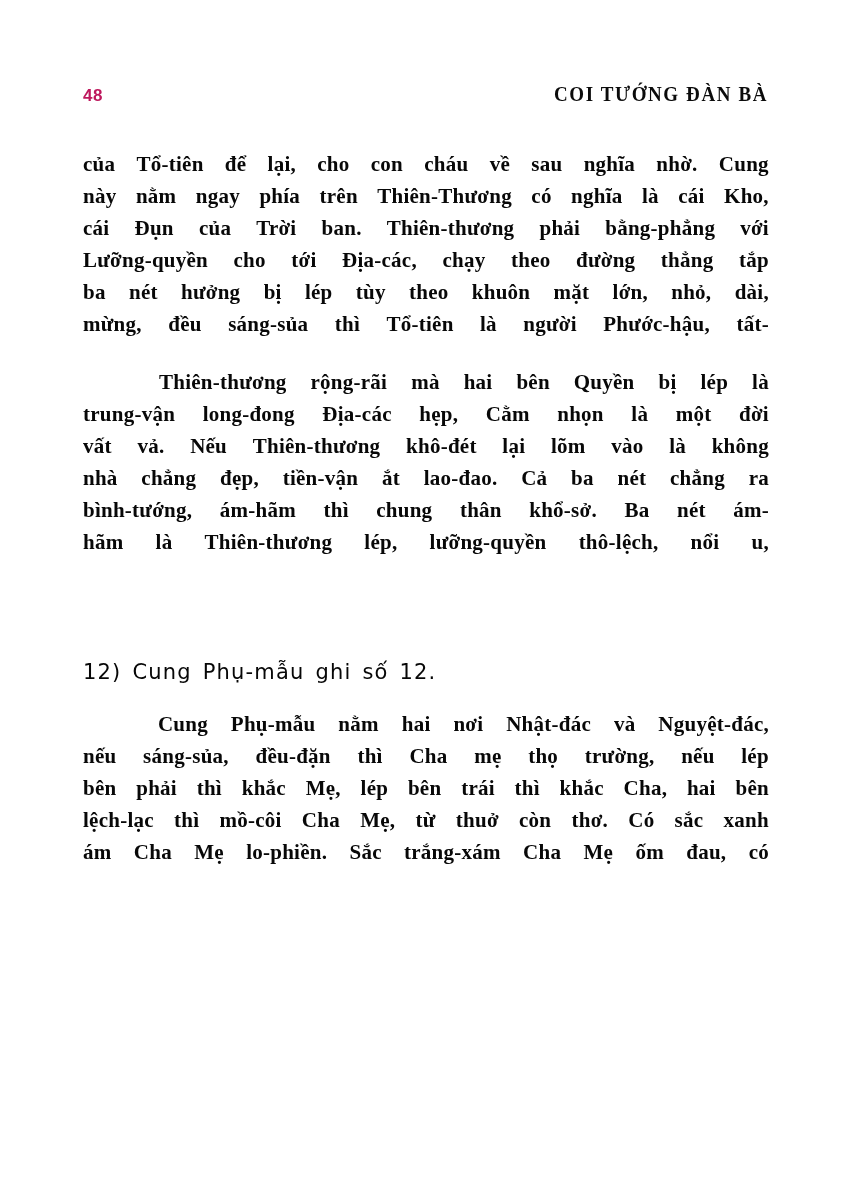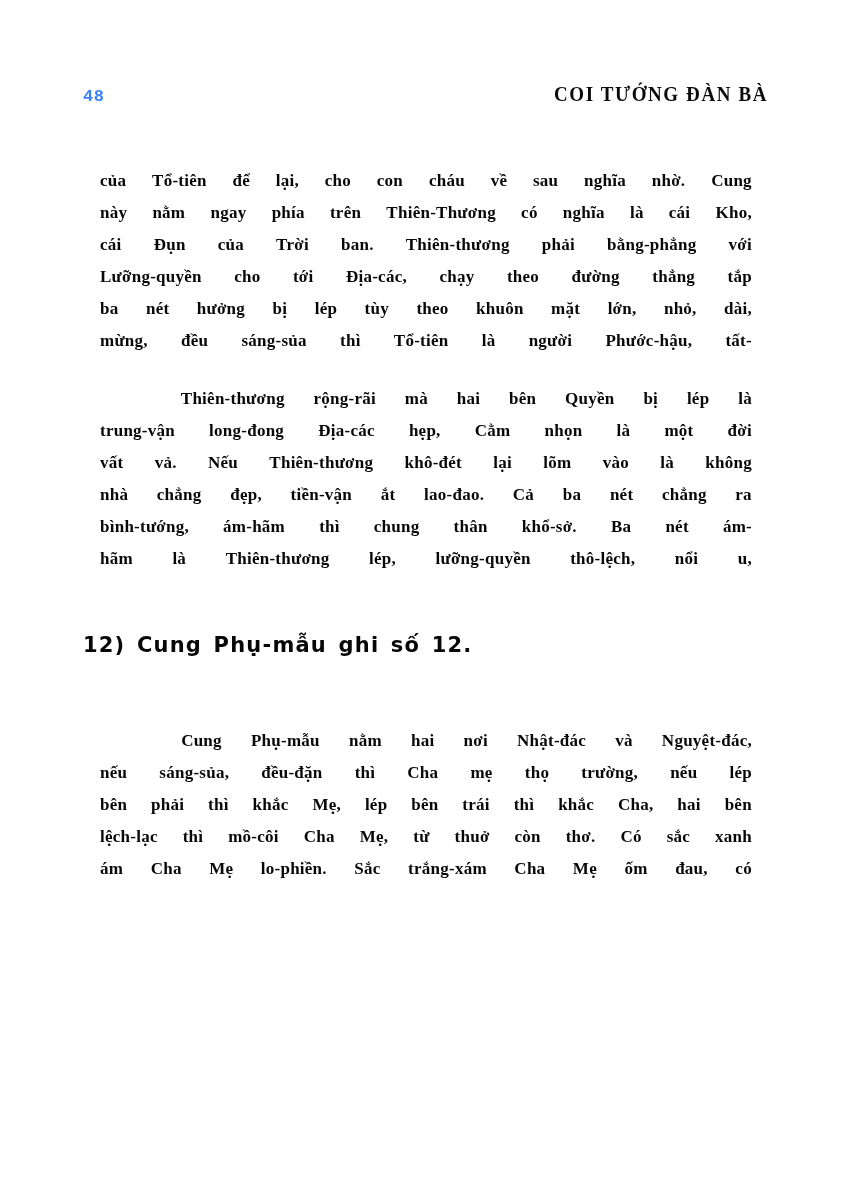--- a/index.html
+++ b/index.html
@@ -26,44 +26,44 @@
     left: 83px;
     right: 80px;
     top: 84px;
     height: 24px;
     display: flex;
     align-items: baseline;
     justify-content: space-between;
   }
 
   .folio {
-    font-family: Liberation Mono, monospace;
+    font-family: Liberation Sans, sans-serif;
     font-size: 17px;
     font-weight: 700;
-    color: #3b82f6;
+    color: #be185d;
     letter-spacing: 0.5px;
   }
 
   .head-title {
     font-family: "Liberation Serif", "DejaVu Serif", serif;
     font-size: 19px;
     font-weight: 700;
     color: #0b0b0b;
     letter-spacing: 1.6px;
     transform: scaleY(1.06);
     transform-origin: right bottom;
   }
 
   .para {
     font-family: "Liberation Serif", "DejaVu Serif", serif;
-    font-size: 17px;
+    font-size: 21px;
     font-weight: 700;
     color: #080808;
     line-height: 32px;
-    margin: 17px;
+    margin: 0;
     text-align: justify;
     text-justify: inter-word;
     letter-spacing: 0.25px;
     word-spacing: 1px;
   }
 
   .para .ln {
     display: block;
     white-space: nowrap;
   }
@@ -81,24 +81,24 @@
     display: inline-block;
     width: 52px;
   }
 
   .gap-1 { margin-top: 26px; }
 
   
   .section-heading {
     position: absolute;
     left: 83px;
-    top: 632px;
+    top: 659px;
     font-family: "DejaVu Sans", "Liberation Sans", sans-serif;
     font-size: 21px;
-    font-weight: 700;
+    font-weight: 400;
     color: #070707;
     letter-spacing: 1.2px;
     word-spacing: 3px;
     transform: scaleY(1.04);
     transform-origin: left top;
   }
 
   .block-2 {
     position: absolute;
     left: 83px;

